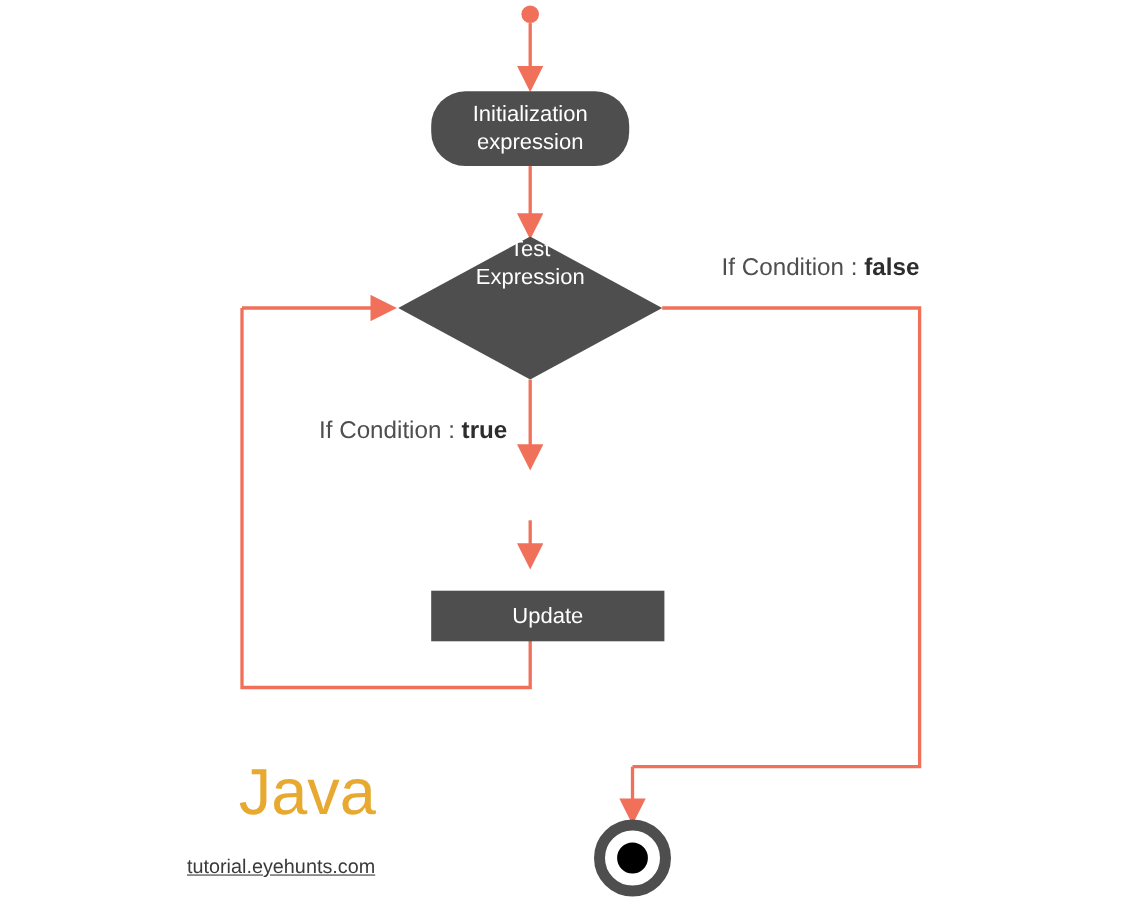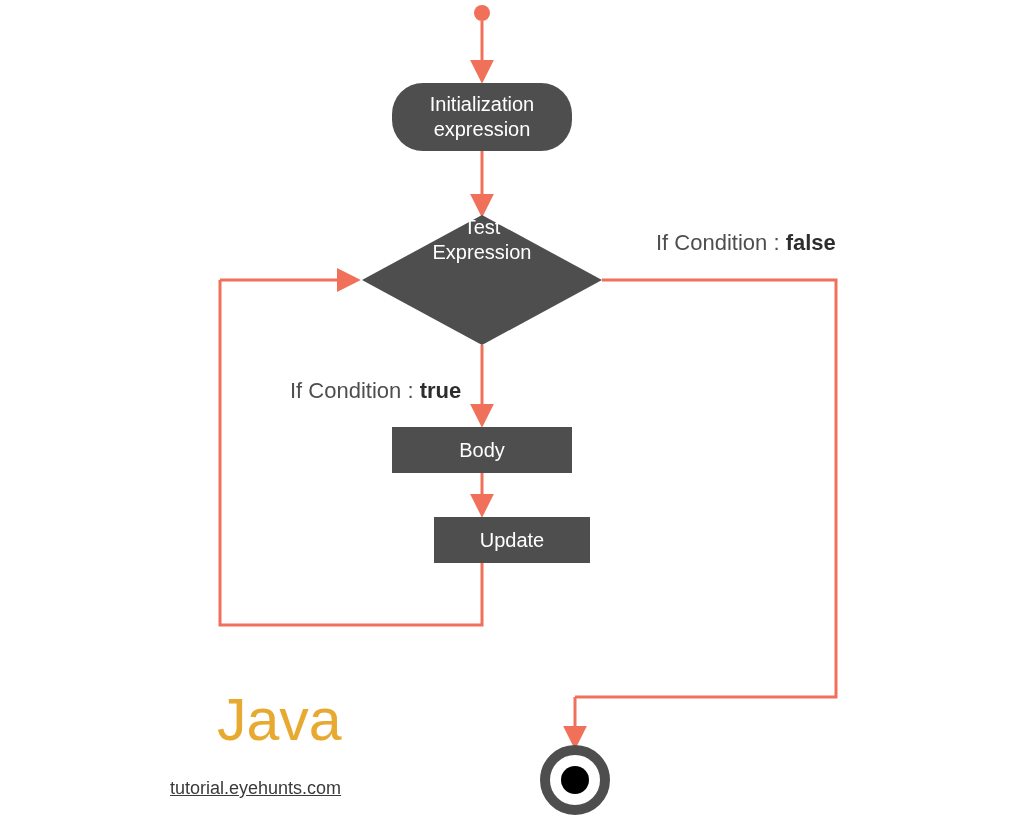--- a/index.html
+++ b/index.html
@@ -109,25 +109,22 @@
 
   <div class="diamond" style="left:362px; top:215px;">
     <svg width="240" height="130" viewBox="0 0 240 130">
       <polygon points="120,0 240,65 120,130 0,65" fill="#4e4e4e"></polygon>
     </svg>
     <div class="label">
       <span>Test<br>Expression</span>
     </div>
   </div>
 
-  <div class="box" style="left:392px; top:427px; width:180px; height:46px;">
-    <span>Body</span>
-  </div>
 
-  <div class="box" style="left:392px; top:517px; width:156px; height:46px;margin-left:42px;">
+  <div class="box" style="left:392px; top:537px; width:212px; height:46px;">
     <span>Update</span>
   </div>
 
   <div class="ann" style="left:656px; top:230px;">
     <span>If Condition : </span><span class="bold">false</span>
   </div>
 
   <div class="ann" style="left:290px; top:378px;">
     <span>If Condition : </span><span class="bold">true</span>
   </div>

